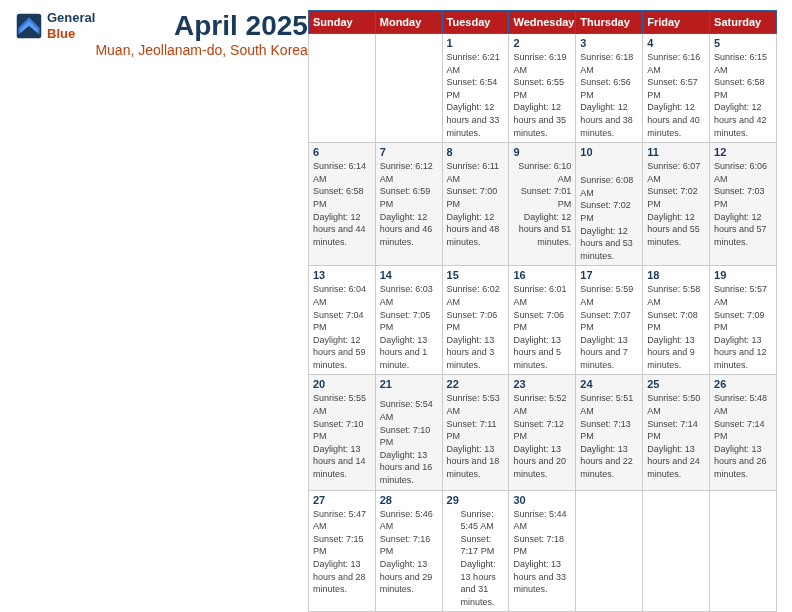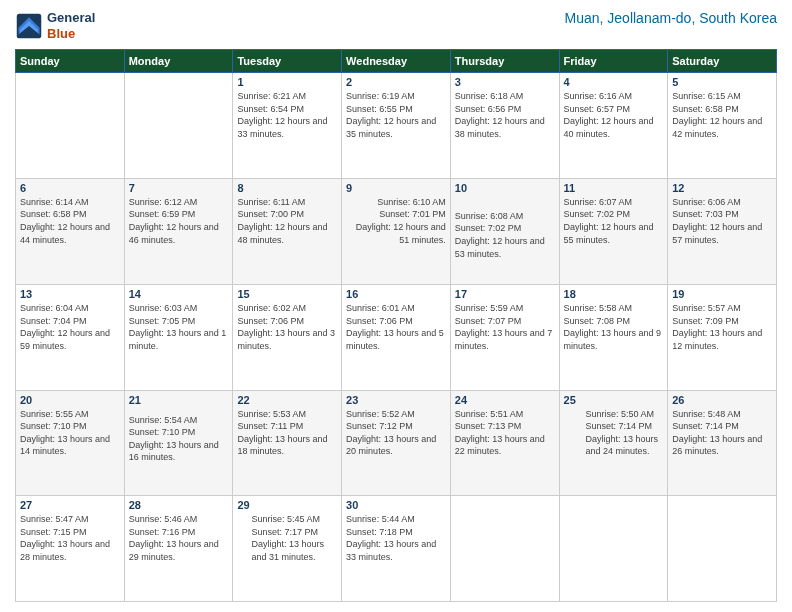--- a/index.html
+++ b/index.html
@@ -8,21 +8,21 @@
       height: 612px;
       background: #fff;
       font-family: Arial, sans-serif;
       overflow: hidden;
     }
     .page {
       width: 792px;
       height: 612px;
       padding: 10px 15px;
       display: flex;
-      flex-direction: column;
+      flex-direction: row;
     }
     .header {
       display: flex;
       justify-content: space-between;
       align-items: flex-start;
       margin-bottom: 8px;
     }
     .logo {
       display: flex;
       align-items: center;
@@ -42,21 +42,21 @@
       text-align: right;
     }
     .title-block h1 {
       font-size: 28px;
       font-weight: bold;
       color: #1a3a5c;
     }
     .title-block h2 {
       font-size: 14px;
       font-weight: normal;
-      color: #0369a1;
+      color: #c2410c;
     }
     .calendar {
       flex: 1;
       border: 1px solid #ccc;
       border-collapse: collapse;
       width: 100%;
       table-layout: fixed;
     }
     .calendar th {
       background: #2962a8;
@@ -75,21 +75,21 @@
       color: #333;
       height: 85px;
     }
     .calendar tr:nth-child(even) td {
       background: #f5f5f5;
     }
     .calendar tr:nth-child(odd) td {
       background: #fff;
     }
     
-    .calendar thead tr th { background: #14532d; }
+    .calendar thead tr th { background: #b91c1c; }
     .day-num {
       font-size: 11px;
       font-weight: bold;
       color: #1a3a5c;
       display: block;
       margin-bottom: 2px;
     }
     .day-info {
       font-size: 9px;
       color: #444;
@@ -107,20 +107,21 @@
         <rect x="2" y="2" width="28" height="28" rx="3" fill="#1a3a5c"></rect>
         <polygon points="16,6 28,18 28,26 16,14 4,26 4,18" fill="#3a7bd5"></polygon>
         <polygon points="16,10 26,20 26,24 16,16 6,24 6,20" fill="#5a9bf5"></polygon>
       </svg>
       <div class="logo-text">
         <div>General</div>
         <div style="color:#c2410c;">Blue</div>
       </div>
     </div>
     <div class="title-block">
+      <h1>April 2025</h1>
       <h2>Muan, Jeollanam-do, South Korea</h2>
     </div>
   </div>
 
   <table class="calendar">
     <thead>
       <tr>
       <th>Sunday</th>
           <th>Monday</th>
           <th>Tuesday</th>
@@ -279,21 +280,21 @@
 Daylight: 13 hours and 20 minutes.</div>
           </td>
           <td>
             <span class="day-num">24</span>
             <div class="day-info" style="white-space: pre-line;">Sunrise: 5:51 AM
 Sunset: 7:13 PM
 Daylight: 13 hours and 22 minutes.</div>
           </td>
           <td>
             <span class="day-num">25</span>
-            <div class="day-info" style="white-space: pre-line; margin-left: 22px;">Sunrise: 5:50 AM
+            <div class="day-info" style="white-space: pre-line;">Sunrise: 5:50 AM
 Sunset: 7:14 PM
 Daylight: 13 hours and 24 minutes.</div>
           </td>
           <td>
             <span class="day-num">26</span>
             <div class="day-info" style="white-space: pre-line;">Sunrise: 5:48 AM
 Sunset: 7:14 PM
 Daylight: 13 hours and 26 minutes.</div>
           </td>
         </tr>

